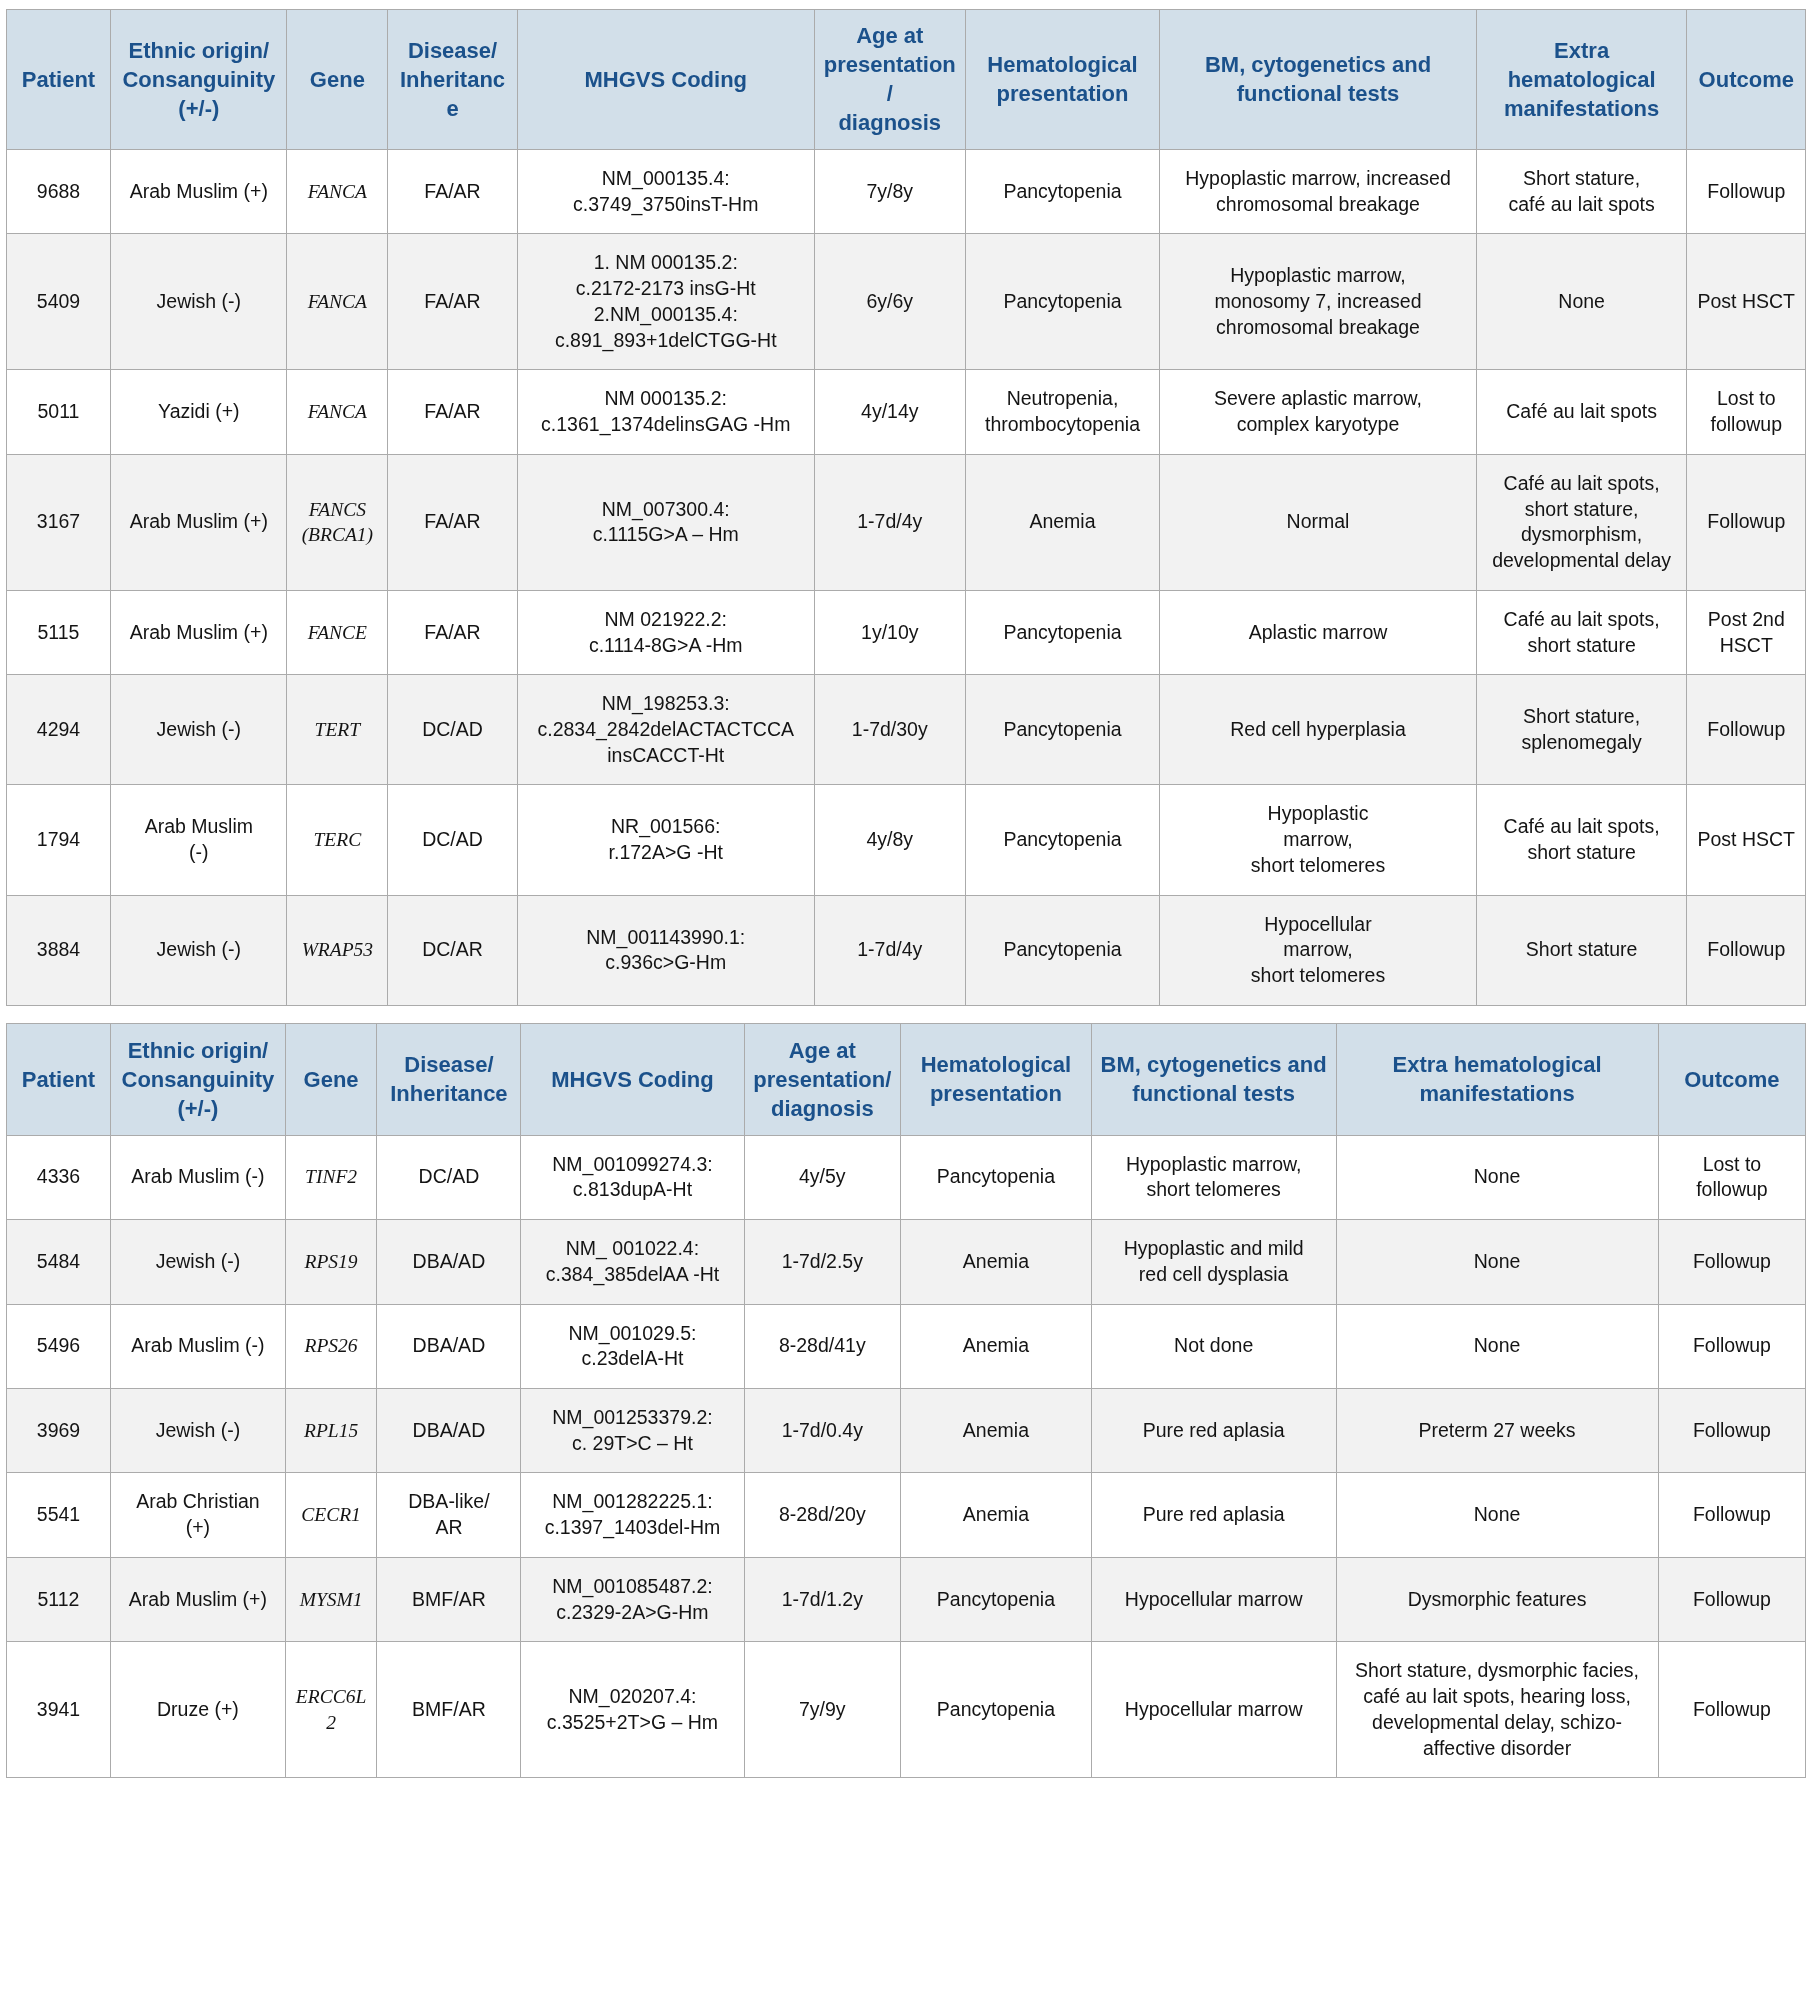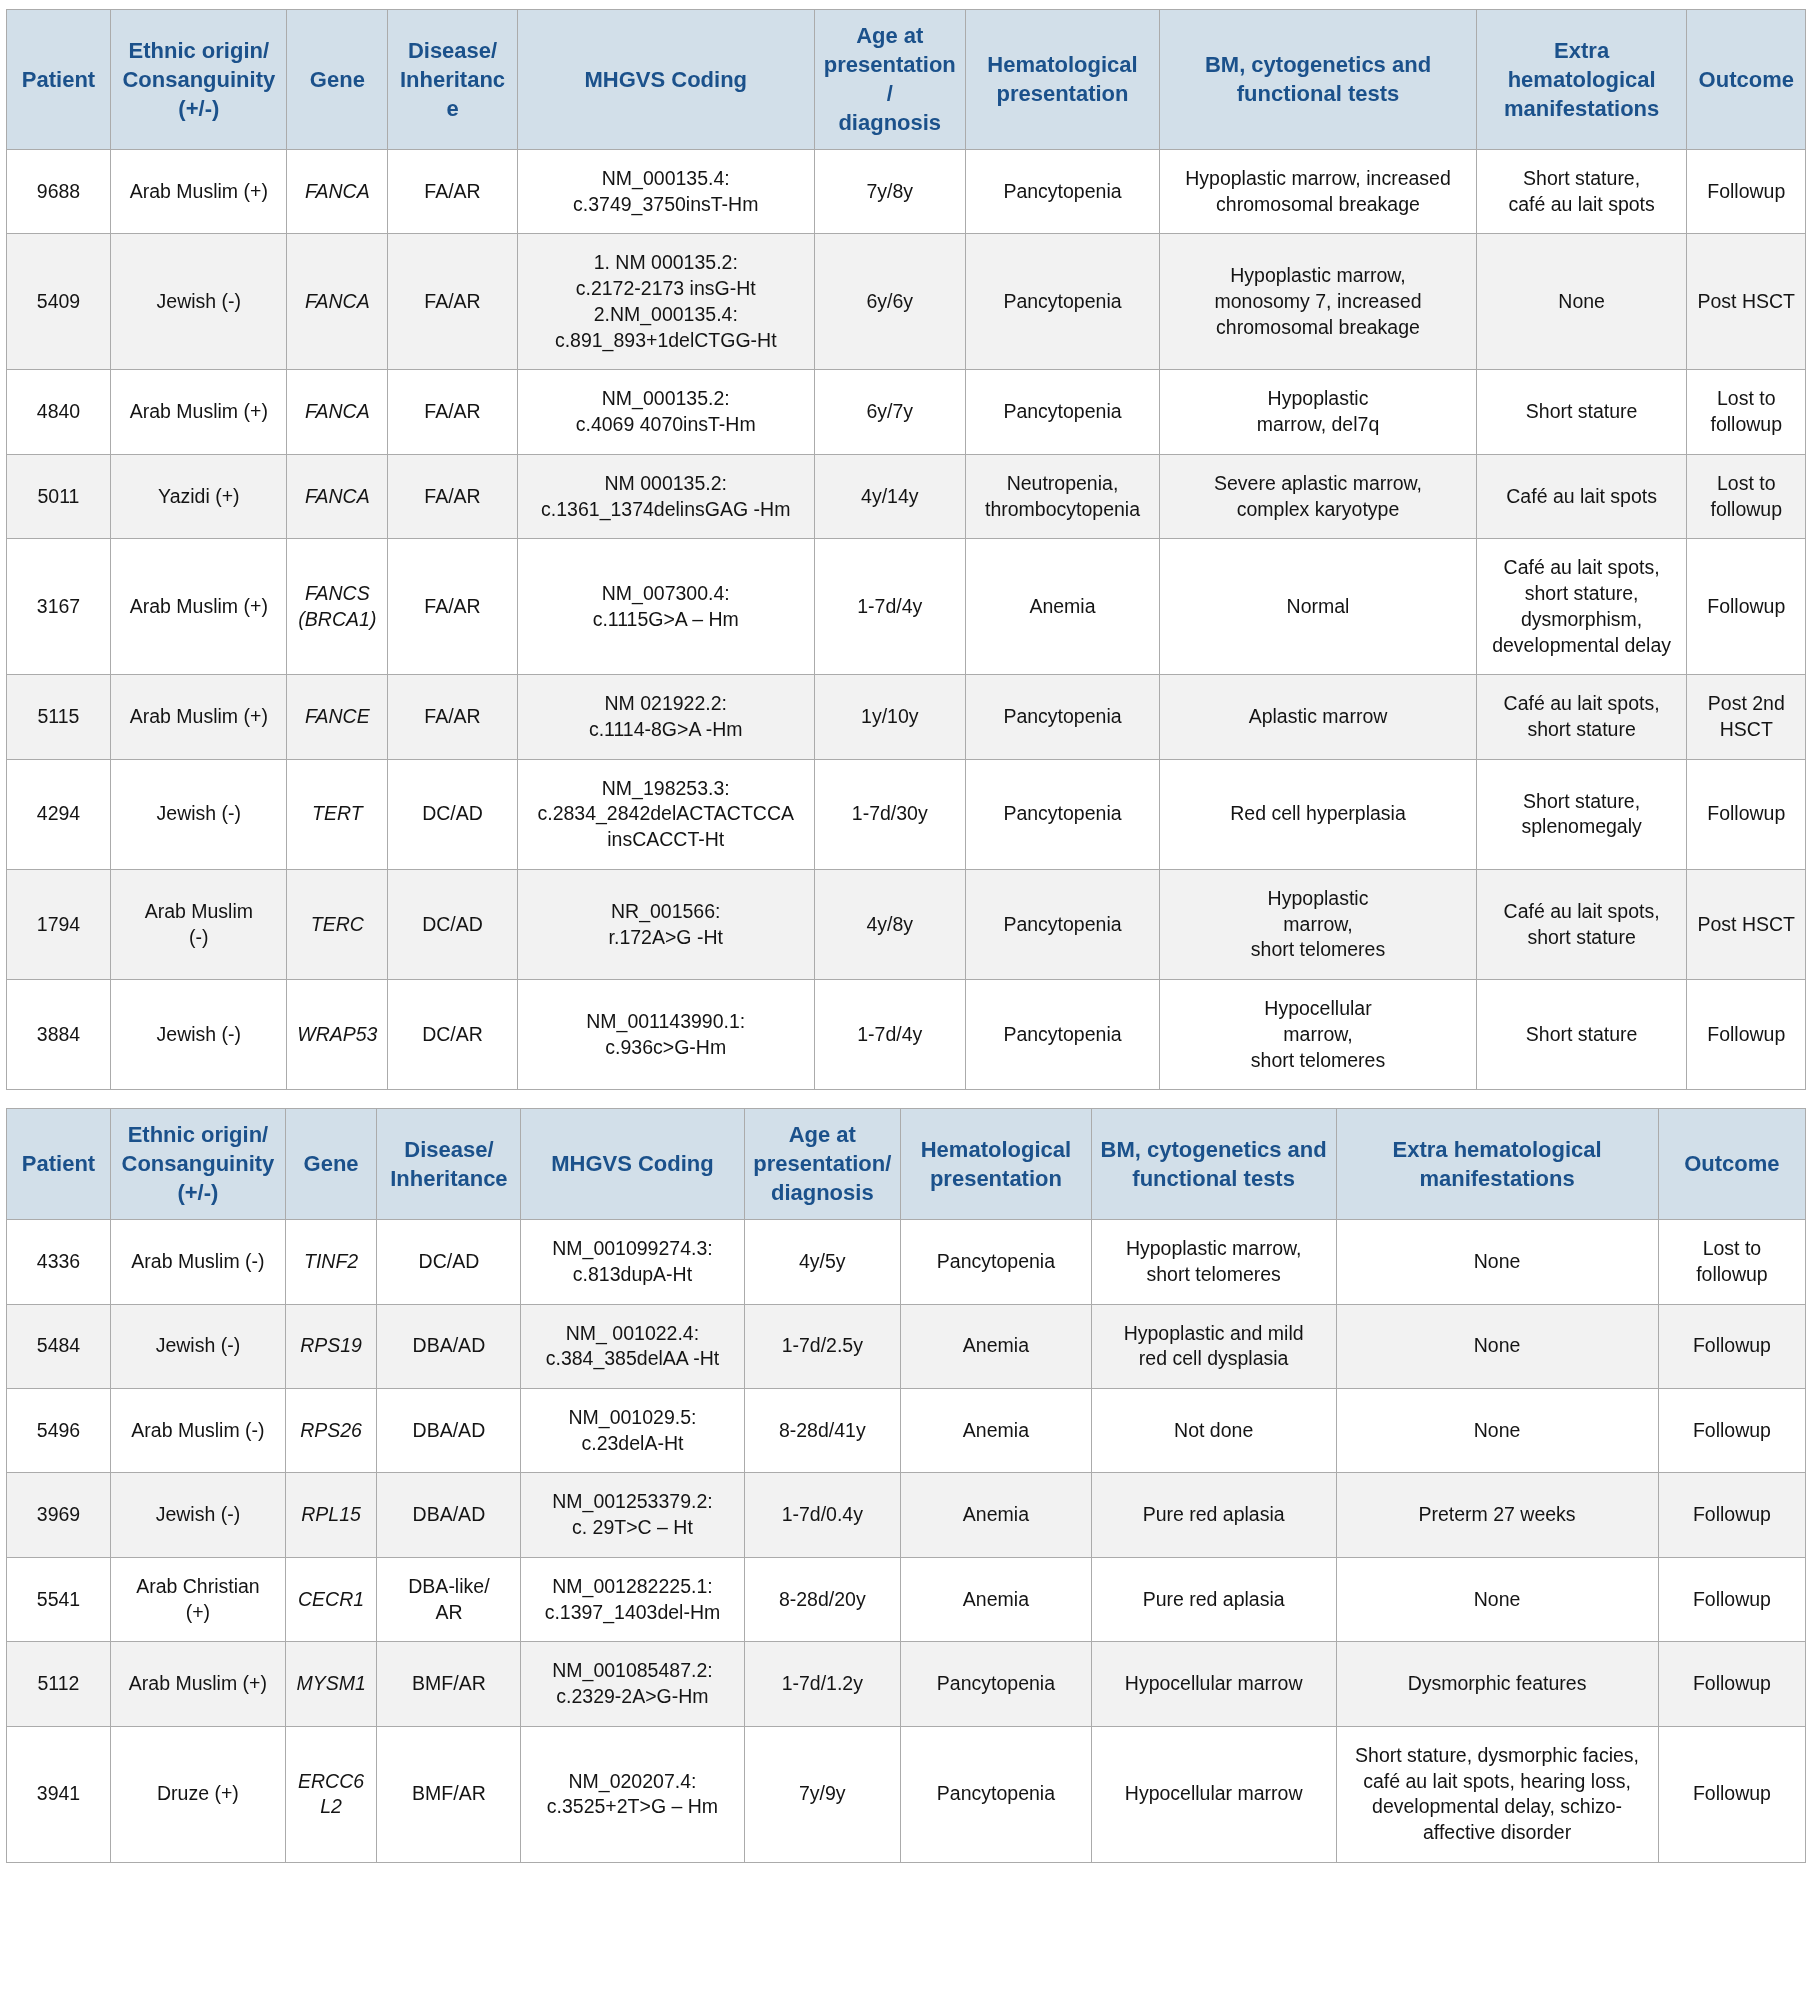--- a/index.html
+++ b/index.html
@@ -41,21 +41,21 @@
     text-align:center;
     vertical-align:middle;
     padding:16px 8.7px;
     border:0.7px solid var(--border);
     white-space:pre-line;
     overflow-wrap:break-word;
     word-break:break-word;
     background:#ffffff;
   }
   table.data-table tbody tr:nth-child(even) td{background:var(--row-alt);}
-  table.data-table td.gene{font-style:italic;}
+  table.data-table td.gene{font-style:italic;font-family:Liberation Serif, serif;}
 </style>
 </head>
 <body>
 
 <div class="page">
 
   <table class="data-table" data-table="0">
     <colgroup>
       <col style="width:5.8%">
         <col style="width:9.8%">
@@ -117,35 +117,20 @@
 c.891_893+1delCTGG-Ht</td>
           <td>6y/6y</td>
           <td>Pancytopenia</td>
           <td>Hypoplastic marrow,
 monosomy 7, increased
 chromosomal breakage</td>
           <td>None</td>
           <td>Post HSCT</td>
         </tr>
         <tr>
-          <td>4840</td>
-          <td>Arab Muslim (+)</td>
-          <td class="gene">FANCA</td>
-          <td>FA/AR</td>
-          <td>NM_000135.2:
-c.4069 4070insT-Hm</td>
-          <td>6y/7y</td>
-          <td>Pancytopenia</td>
-          <td>Hypoplastic
-marrow, del7q</td>
-          <td>Short stature</td>
-          <td>Lost to
-followup</td>
-        </tr>
-        <tr>
           <td>5011</td>
           <td>Yazidi (+)</td>
           <td class="gene">FANCA</td>
           <td>FA/AR</td>
           <td>NM 000135.2:
 c.1361_1374delinsGAG -Hm</td>
           <td>4y/14y</td>
           <td>Neutropenia,
 thrombocytopenia</td>
           <td>Severe aplastic marrow,

